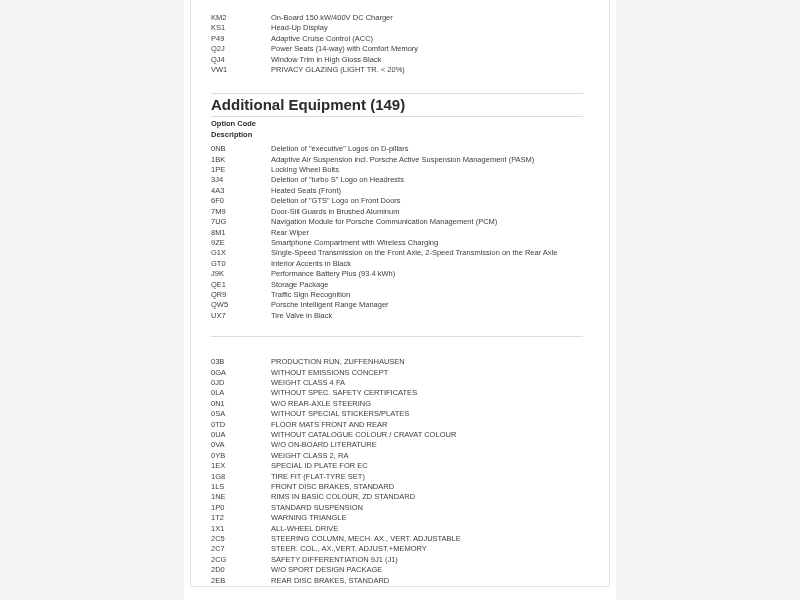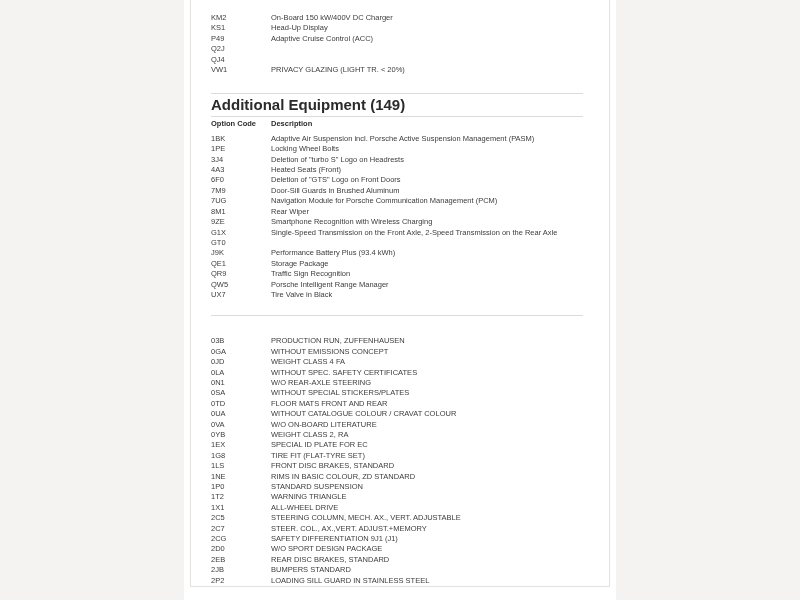--- a/index.html
+++ b/index.html
@@ -51,20 +51,21 @@
     font-size: 15px;
     font-weight: bold;
     color: #2b2b2b;
     line-height: 22px;
     white-space: nowrap;
   }
   .col-header {
     margin-top: 2px;
     font-weight: bold;
     color: #2b2b2b;
+    flex-direction: column;
   }
   .group-1 { margin-top: 4px; }
   .rule-3 { margin-top: 15px; }
   .group-2 { margin-top: 20px; }
 </style>
 </head>
 <body>
 
 <div class="page">
   <div class="equipment-box">
@@ -77,43 +78,49 @@
         <div class="row">
           <span class="code">KS1</span>
           <span class="desc">Head-Up Display</span>
         </div>
         <div class="row">
           <span class="code">P49</span>
           <span class="desc">Adaptive Cruise Control (ACC)</span>
         </div>
         <div class="row">
           <span class="code">Q2J</span>
+          <span class="desc">Power Seats (14-way) with Comfort Memory</span>
         </div>
         <div class="row">
           <span class="code">QJ4</span>
+          <span class="desc">Window Trim in High Gloss Black</span>
         </div>
         <div class="row">
           <span class="code">VW1</span>
           <span class="desc">PRIVACY GLAZING (LIGHT TR. &lt; 20%)</span>
         </div>
       </div>
 
     <hr class="rule rule-1">
 
     <div class="section-title">Additional Equipment (149)</div>
 
     <hr class="rule rule-2">
 
     <div class="row col-header">
       <span class="code">Option Code</span>
       <span class="desc">Description</span>
     </div>
 
     <div class="rows group-1">
         <div class="row">
+          <span class="code">0NB</span>
+          <span class="desc">Deletion of "executive" Logos on D-pillars</span>
+        </div>
+        <div class="row">
           <span class="code">1BK</span>
           <span class="desc">Adaptive Air Suspension incl. Porsche Active Suspension Management (PASM)</span>
         </div>
         <div class="row">
           <span class="code">1PE</span>
           <span class="desc">Locking Wheel Bolts</span>
         </div>
         <div class="row">
           <span class="code">3J4</span>
           <span class="desc">Deletion of "turbo S" Logo on Headrests</span>
@@ -133,28 +140,29 @@
         <div class="row">
           <span class="code">7UG</span>
           <span class="desc">Navigation Module for Porsche Communication Management (PCM)</span>
         </div>
         <div class="row">
           <span class="code">8M1</span>
           <span class="desc">Rear Wiper</span>
         </div>
         <div class="row">
           <span class="code">9ZE</span>
-          <span class="desc">Smartphone Recognition with Wireless Charging</span>
+          <span class="desc">Smartphone Compartment with Wireless Charging</span>
         </div>
         <div class="row">
           <span class="code">G1X</span>
           <span class="desc">Single-Speed Transmission on the Front Axle, 2-Speed Transmission on the Rear Axle</span>
         </div>
         <div class="row">
           <span class="code">GT0</span>
+          <span class="desc">Interior Accents in Black</span>
         </div>
         <div class="row">
           <span class="code">J9K</span>
           <span class="desc">Performance Battery Plus (93.4 kWh)</span>
         </div>
         <div class="row">
           <span class="code">QE1</span>
           <span class="desc">Storage Package</span>
         </div>
         <div class="row">

